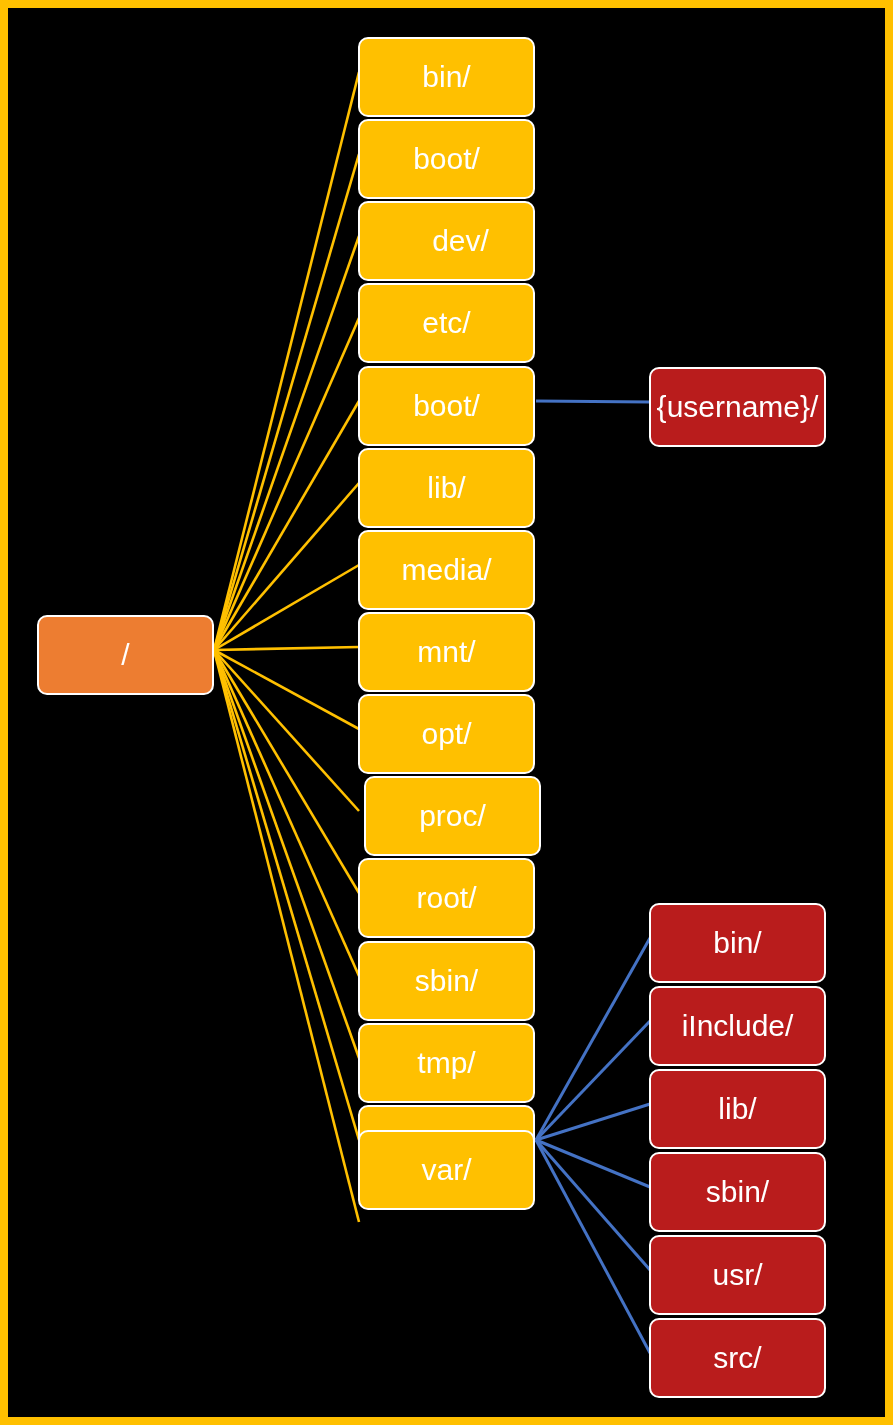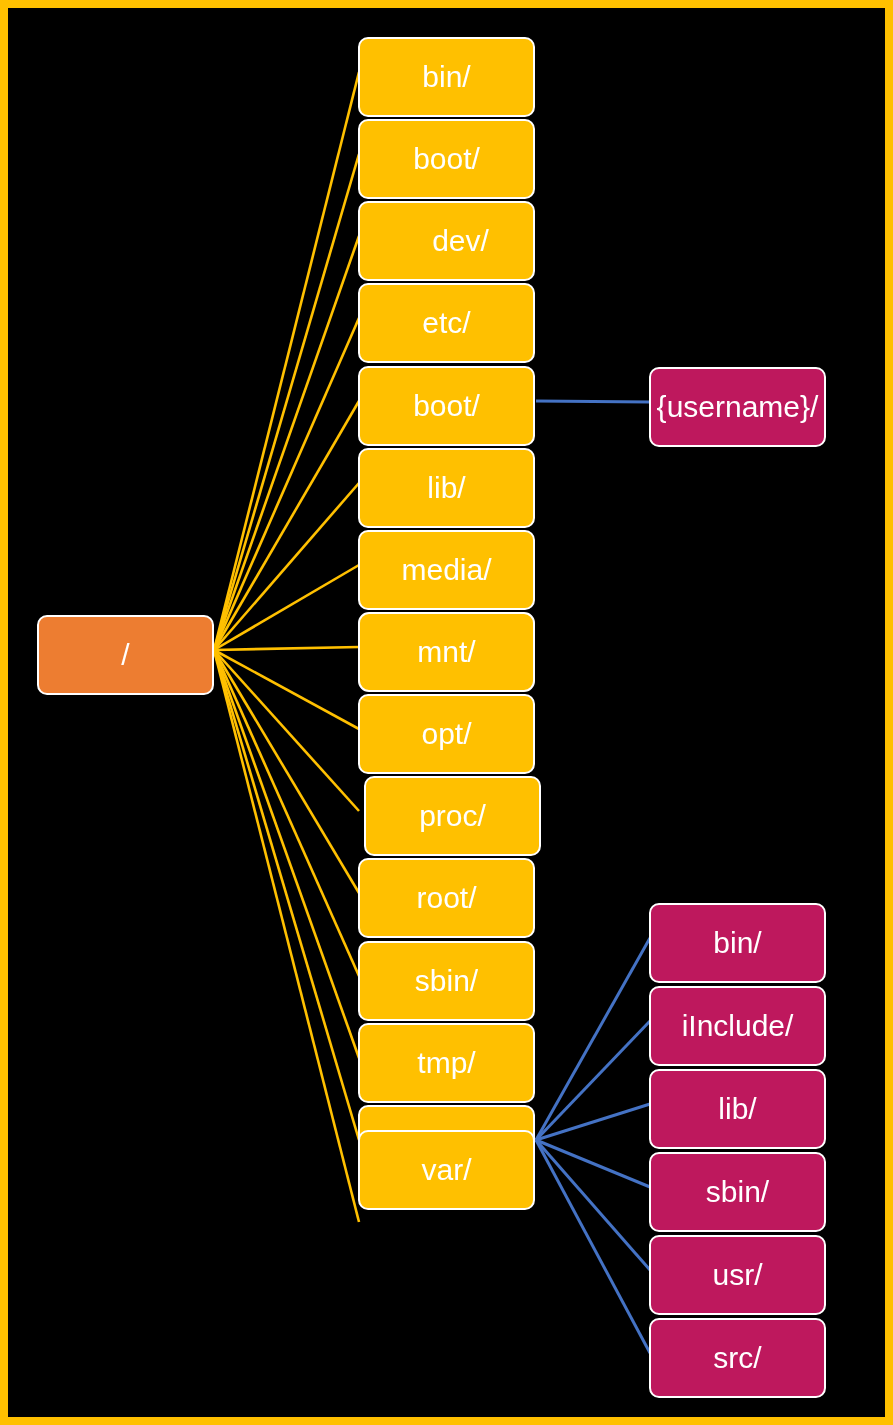--- a/index.html
+++ b/index.html
@@ -42,21 +42,21 @@
     justify-content: center;
     color: #FFFFFF;
     font-size: 30px;
     line-height: 1;
     z-index: 10;
     text-align: center;
     white-space: nowrap;
   }
   .node--root   { background: #ED7D31; }
   .node--dir    { background: #FFC000; }
-  .node--subdir { background: #be185d; }
+  .node--subdir { background: #b91c1c; }
 </style>
 </head>
 <body>
 
 <div class="stage">
 
   <svg class="connectors" viewBox="0 0 893 1425">
 
     <g stroke="#FFC000" stroke-width="2.6">
       <line x1="214" y1="650" x2="359" y2="72"></line>

